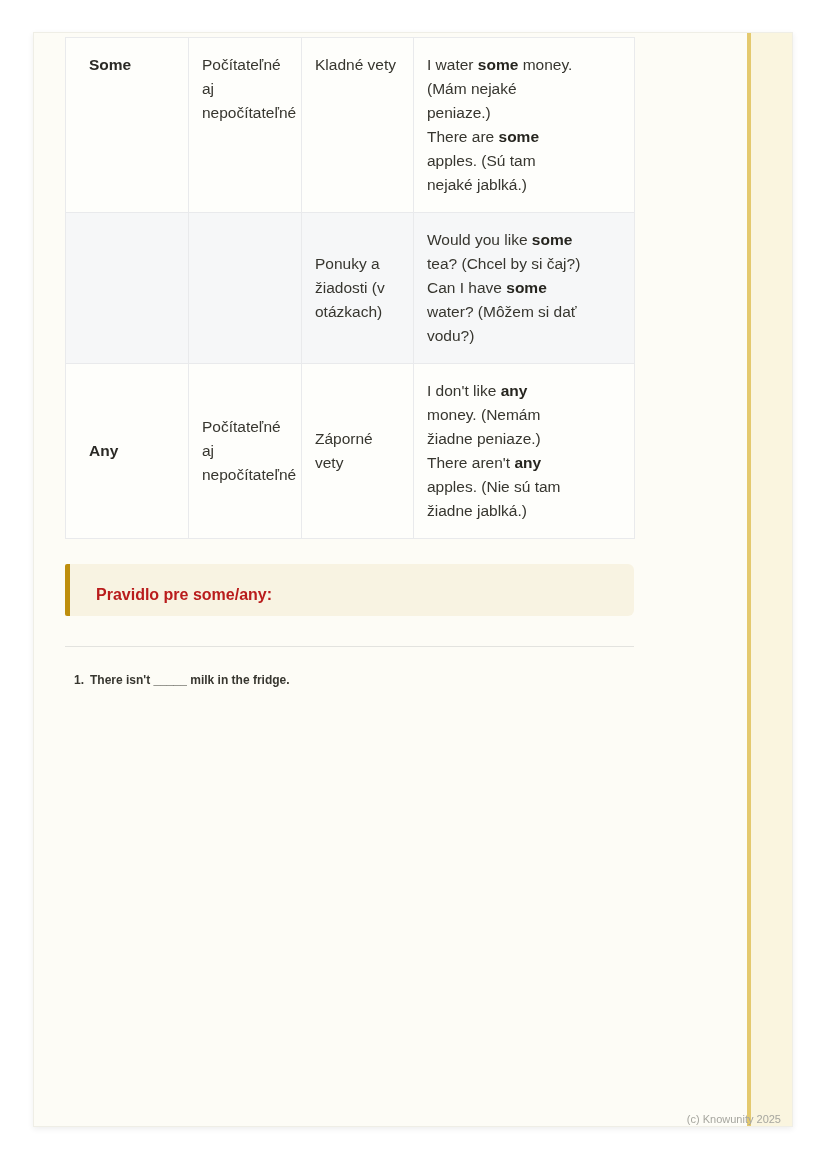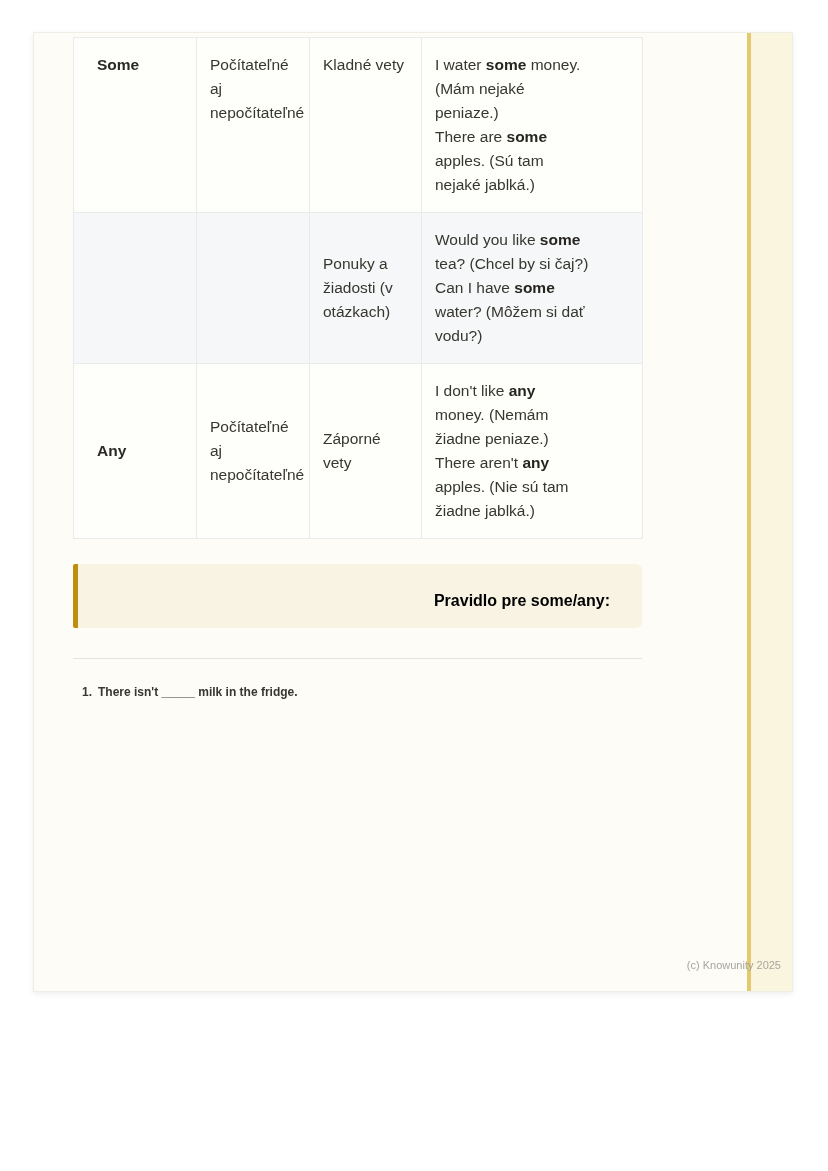--- a/index.html
+++ b/index.html
@@ -8,27 +8,26 @@
     background: #ffffff;
     width: 828px;
     height: 1171px;
     font-family: "Liberation Sans", "DejaVu Sans", sans-serif;
     -webkit-font-smoothing: antialiased;
   }
   .page {
     position: relative;
     margin: 32px 0 0 33px;
     width: 760px;
-    height: 960px;
+    height: 1095px;
     box-sizing: border-box;
     background: var(--page-bg, #FDFCF6);
     border: 1px solid #EFEEE6;
     box-shadow: 0 2px 6px rgba(0,0,0,0.07);
     overflow: hidden;
-    padding-left: 8px;
   }
   .side-stripe {
     position: absolute;
     top: 0; right: 0; bottom: 0;
     width: 41px;
     background: var(--stripe-bg, #FAF5DF);
     border-left: 4px solid var(--stripe-line, #E4C96E);
     z-index: 1;
   }
   .content {
@@ -71,25 +70,24 @@
   .callout {
     margin-top: 25px;
     width: 569px;
     box-sizing: border-box;
     background: var(--callout-bg, #F8F3E2);
     border-left: 5px solid var(--callout-border, #BE8E0D);
     border-radius: 2px 6px 6px 2px;
     padding: 22px 26px 12px 26px;
   }
   .callout-title {
-    margin: 6px;
+    margin: 0;
     font-size: 16px;
     font-weight: 700;
-    color: #000000;
-    text-align: right;
+    color: #b91c1c;
   }
   .callout-list {
     margin: 10px 0 0 0;
     padding-left: 22px;
   }
   .callout-item {
     white-space: pre-line;
     font-size: 16px;
     line-height: 26px;
     margin-bottom: 12px;
@@ -137,21 +135,21 @@
     font-size: 12px;
     line-height: 22px;
     color: var(--text, #37362F);
     font-weight: bold;
   }
   .ex-num { margin-right: 6px; }
   
   .footer {
     position: absolute;
     right: 11px;
-    bottom: 20px;
+    bottom: 1px;
     font-size: 11px;
     color: var(--footer-text, #A6A69F);
     z-index: 2;
   }
 </style>
 </head>
 <body>
 
 <div class="page">
   <div class="side-stripe"></div>

